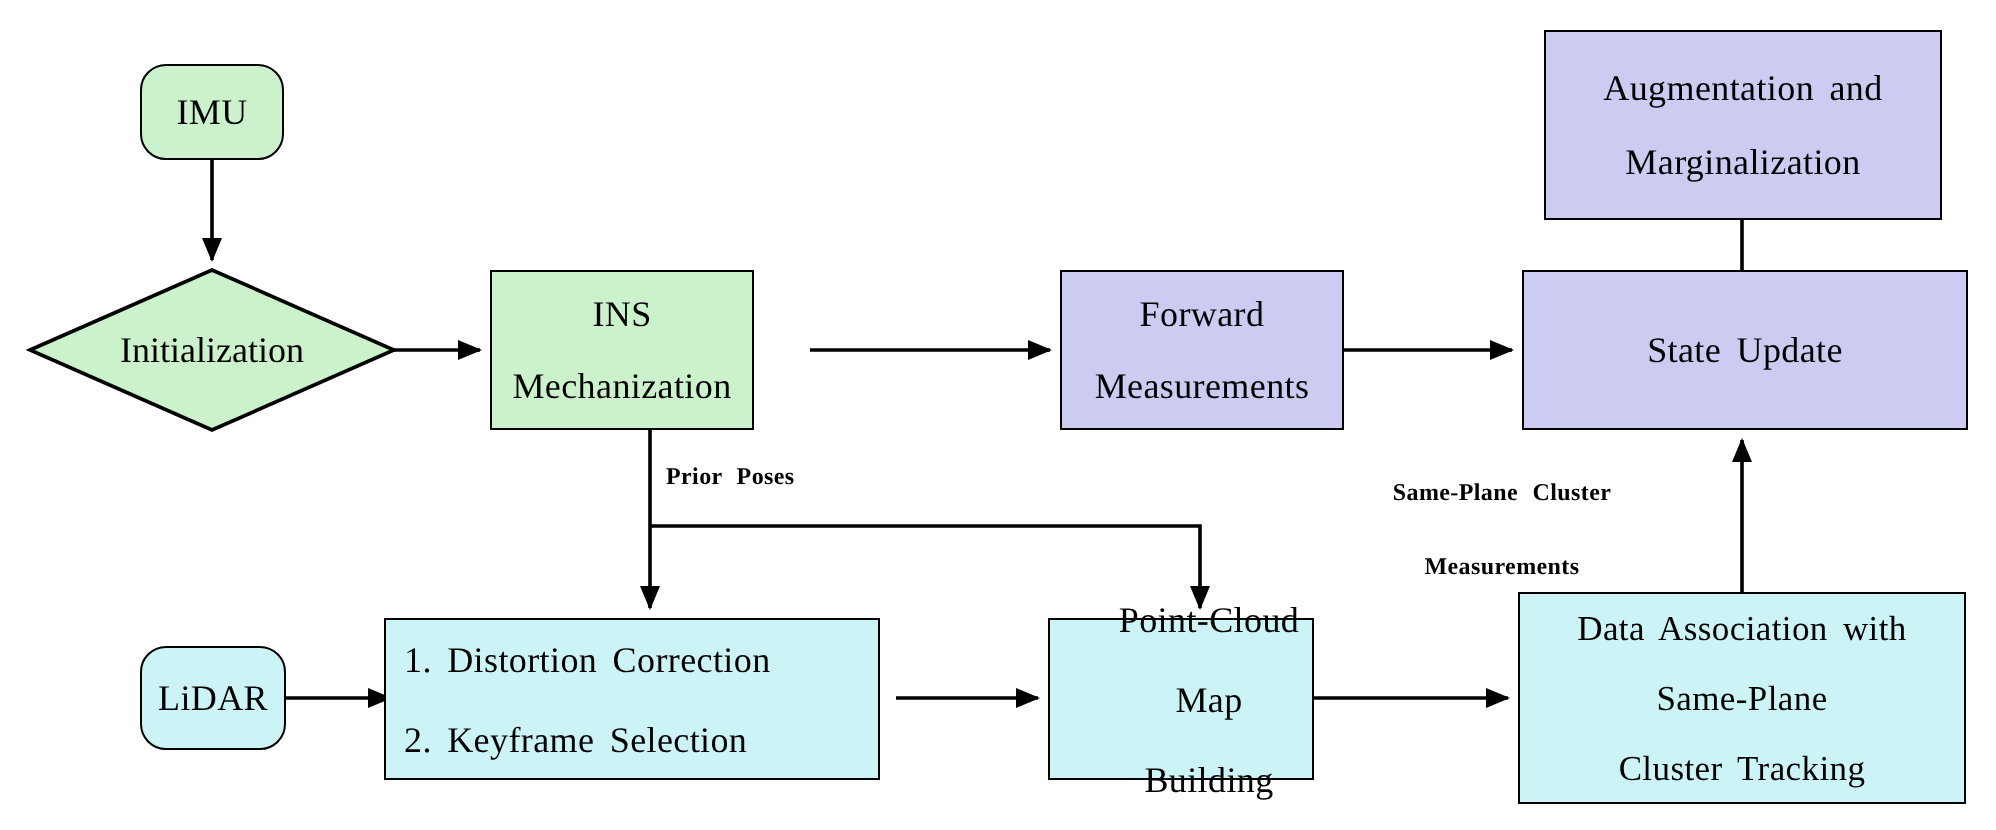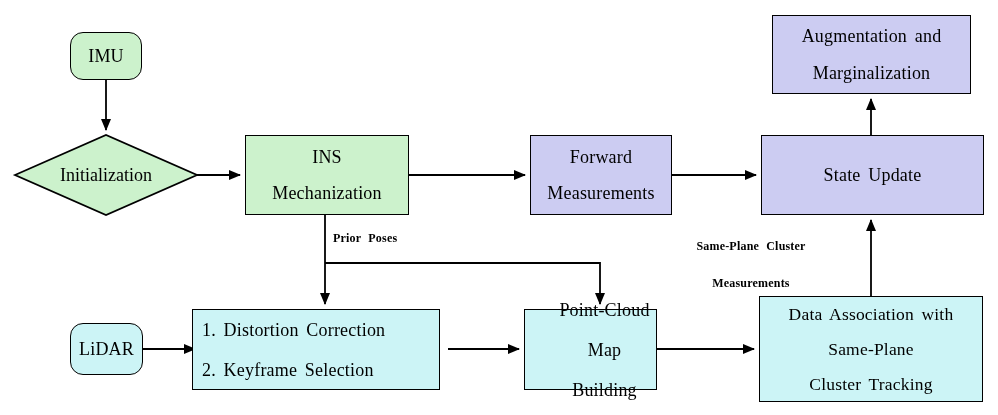--- a/index.html
+++ b/index.html
@@ -25,24 +25,24 @@
     font-size:18px;
     line-height:36px;
     word-spacing:3px;
     letter-spacing:0.2px;
   }
   .green{background:#ccf2cc;}
   .purple{background:#ccccf2;}
   .cyan{background:#ccf4f6;}
   .rounded{border-radius:13px;}
   .node-imu{left:70px;top:32px;width:72px;height:48px;}
-  .node-ins{left:245px;top:135px;width:164px;height:80px;}
+  .node-ins{left:245px;top:135px;width:132px;height:80px;}
   .node-fp{left:530px;top:135px;width:142px;height:80px;}
   .node-su{left:761px;top:135px;width:223px;height:80px;}
-  .node-aug{left:772px;top:15px;width:199px;height:79px;line-height:37px;}
+  .node-aug{left:772px;top:15px;width:199px;height:95px;line-height:37px;}
   .node-lidar{left:70px;top:323px;width:73px;height:52px;}
   .node-pre{left:192px;top:309px;width:248px;height:81px;align-items:flex-start;text-align:left;padding-left:9px;line-height:40px;}
   .node-pc{left:524px;top:309px;width:133px;height:81px;line-height:40px;padding-left:28px;}
   .node-da{left:759px;top:296px;width:224px;height:106px;line-height:35px;font-size:17.5px;}
   .diamond-label{
     position:absolute;left:15px;top:135px;width:182px;height:80px;
     z-index:2;display:flex;align-items:center;justify-content:center;
     font-size:18px;background:transparent;pointer-events:none;
   }
   .edge-label{

